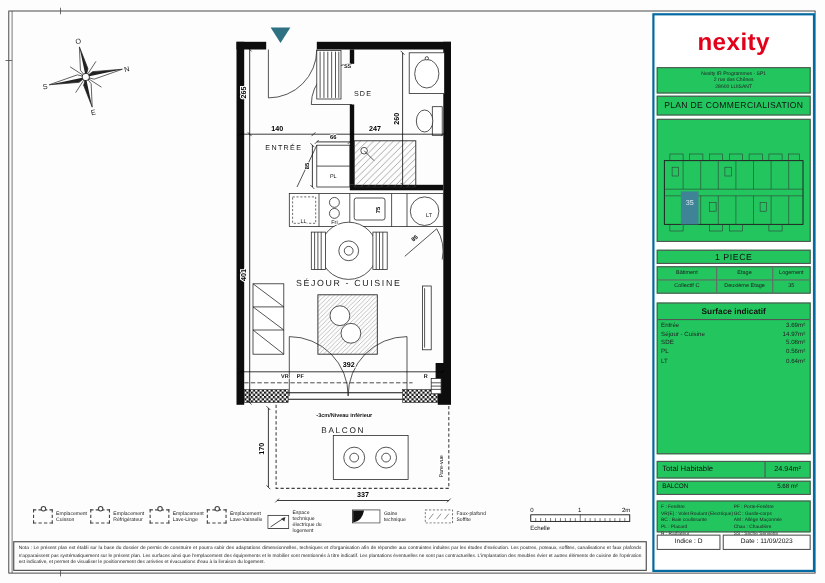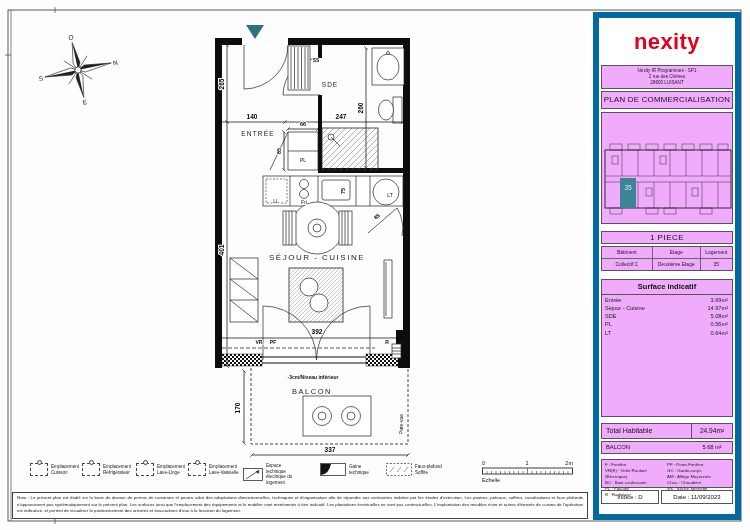--- a/index.html
+++ b/index.html
@@ -17,22 +17,22 @@
   .dimline { stroke:#000; stroke-width:.7; }
   text.dim { font-size:6.5px; font-weight:bold; fill:#000; text-anchor:middle;
              paint-order:stroke; stroke:#fff; stroke-width:2px; }
   text.dimsm { font-size:5.3px; font-weight:bold; fill:#000; text-anchor:middle;
              paint-order:stroke; stroke:#fff; stroke-width:1.6px; }
   text.room { fill:#1a1a1a; text-anchor:middle; paint-order:stroke; stroke:#fff; stroke-width:1.8px; }
   text.tag  { font-size:5px; fill:#111; text-anchor:middle; paint-order:stroke; stroke:#fff; stroke-width:1.4px; }
 
   
   #panel { position:absolute; left:593px; top:12px; width:148px; height:508px;
-           border:6px solid #0369a1; background:#fff; box-sizing:border-box; }
-  .box { border:1px solid #555; background:#f0abfc; margin:0 2px; box-sizing:border-box; }
+           border:2px solid #0369a1; background:#fff; box-sizing:border-box; }
+  .box { border:1px solid #555; background:#22c55e; margin:0 2px; box-sizing:border-box; }
   #logo-box { height:44px; display:flex; align-items:center; justify-content:center; margin-top:2px; }
   #logo-text { font-size:22px; font-weight:bold; letter-spacing:.4px; }
   #addr-box { margin-top:1px; text-align:center; font-size:4.6px; line-height:1.35; padding:1.5px 0; color:#222;}
   #title-box { margin-top:2px; text-align:center; font-size:7.8px; letter-spacing:.3px; padding:3.5px 0; }
   #keyplan-box { margin-top:3px; height:112px; }
   #keyplan-box svg { display:block; margin:15px auto 0; }
   #piece-box { margin-top:7px; text-align:center; font-size:8px; letter-spacing:.5px; padding:1px 0; }
   #unit-table { margin-top:2px; display:grid; grid-template-columns:39% 37% 24%; font-size:5px; text-align:center; color:#222; }
   #unit-table .uc { padding:2.5px 1px; border-right:1px solid #666; }
   #unit-table .uc:nth-child(3n) { border-right:none; }

